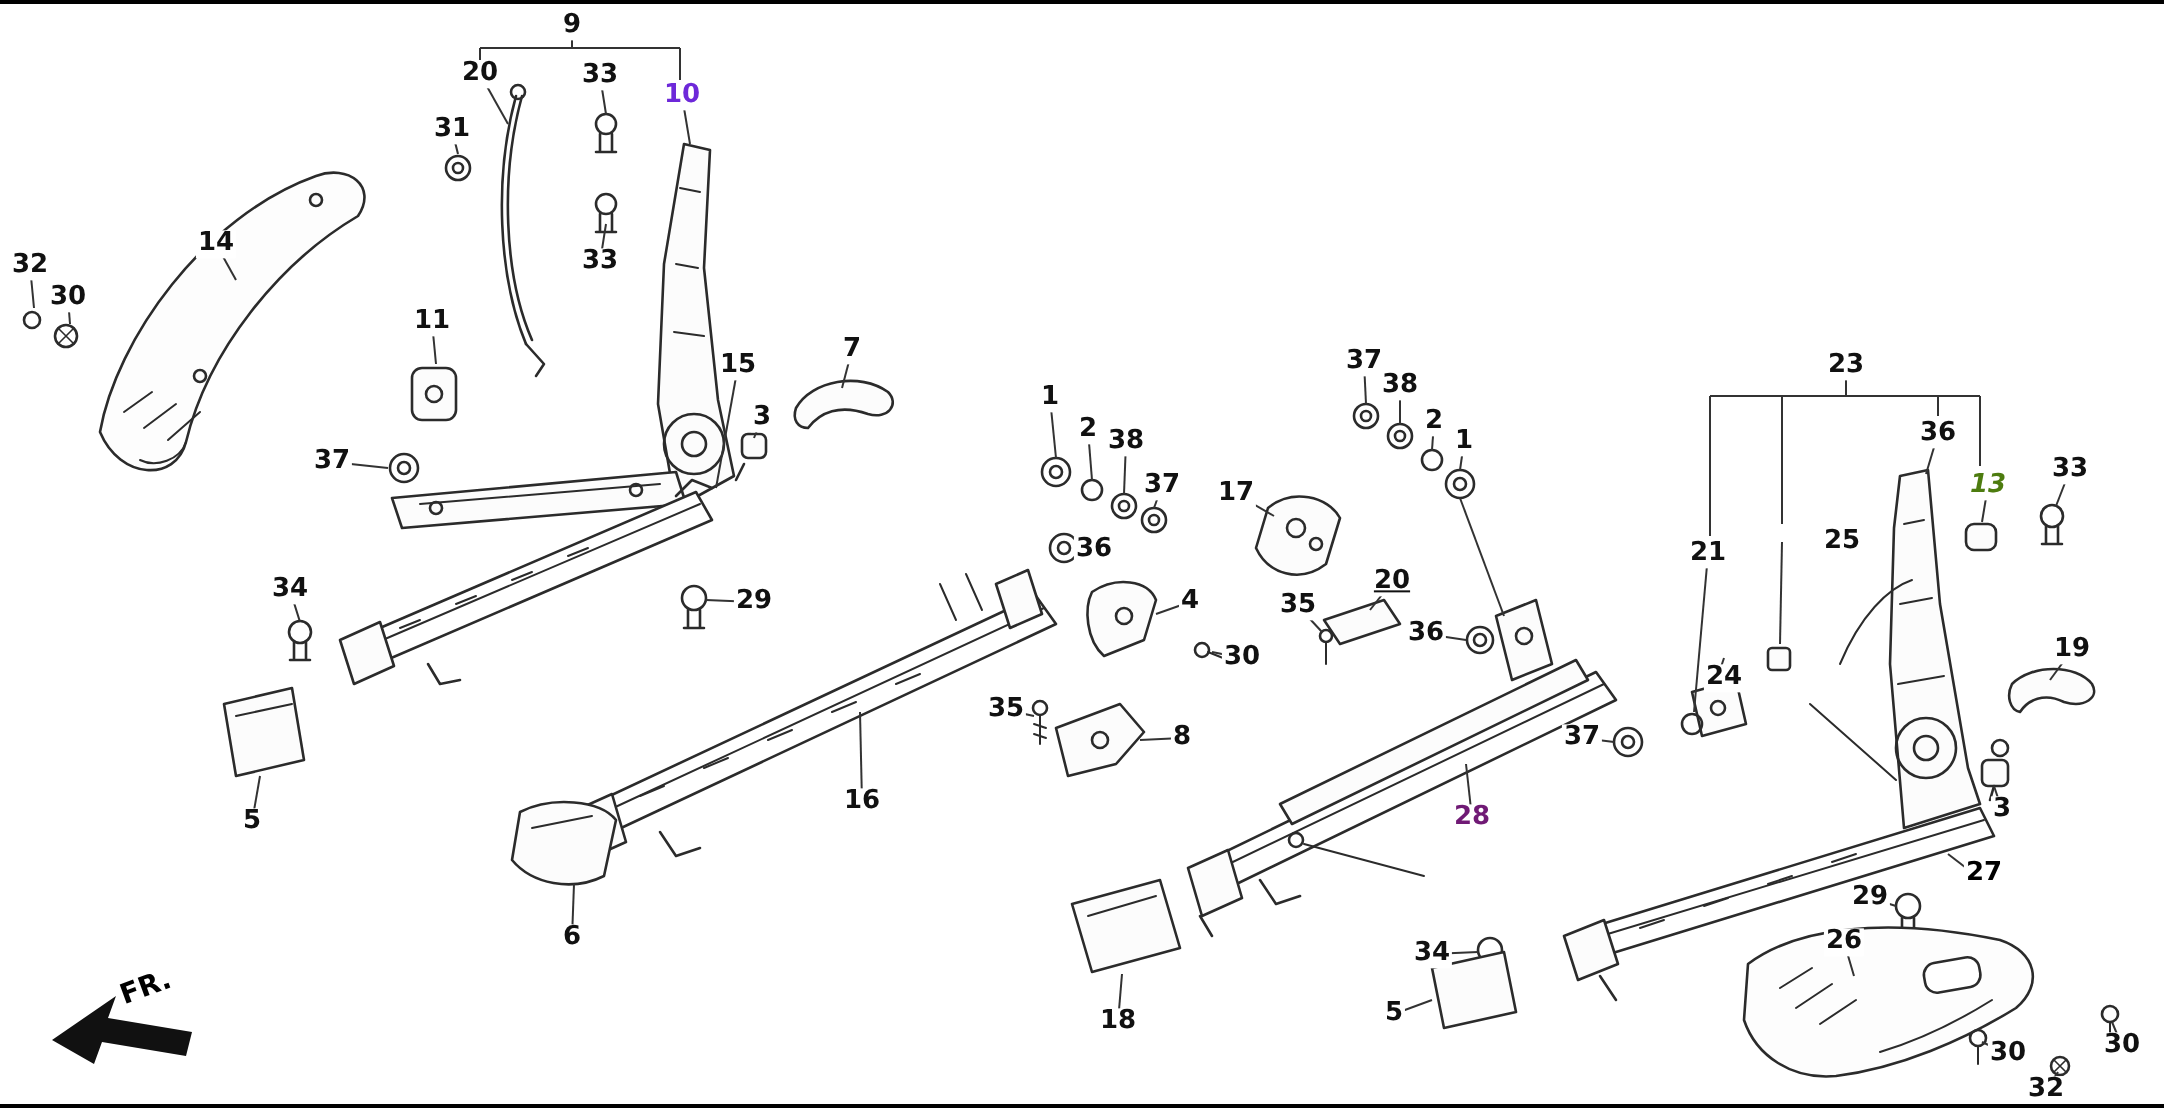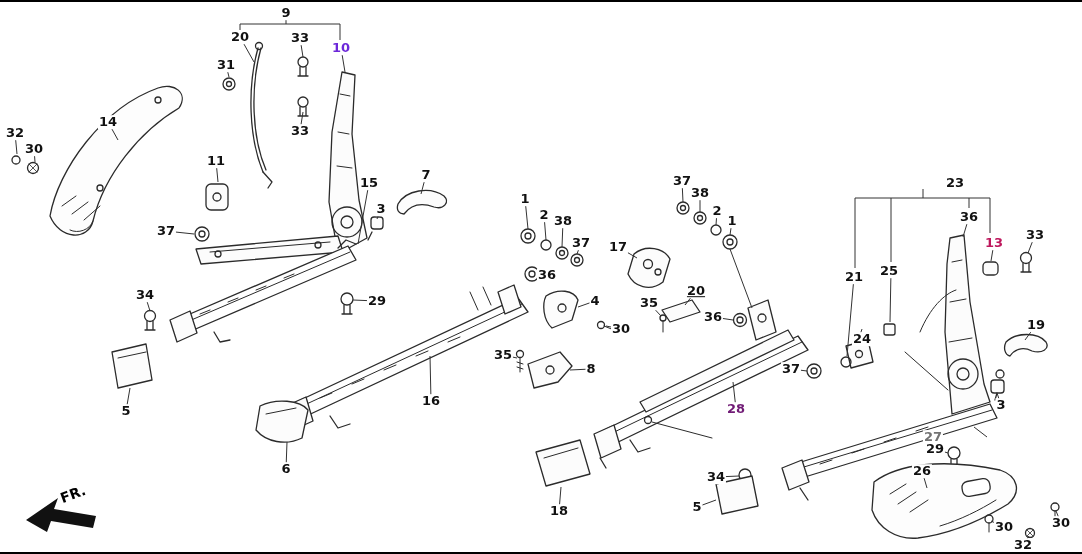--- a/index.html
+++ b/index.html
@@ -382,44 +382,44 @@
       <span class="part-label" style="left: 525px; top: 197px; color: rgb(17, 17, 17);">1</span>
       <span class="part-label" style="left: 544px; top: 213px; color: rgb(17, 17, 17);">2</span>
       <span class="part-label" style="left: 563px; top: 219px; color: rgb(17, 17, 17);">38</span>
       <span class="part-label" style="left: 581px; top: 241px; color: rgb(17, 17, 17);">37</span>
       <span class="part-label" style="left: 547px; top: 273px; color: rgb(17, 17, 17);">36</span>
       <span class="part-label" style="left: 618px; top: 245px; color: rgb(17, 17, 17);">17</span>
       <span class="part-label" style="left: 682px; top: 179px; color: rgb(17, 17, 17);">37</span>
       <span class="part-label" style="left: 700px; top: 191px; color: rgb(17, 17, 17);">38</span>
       <span class="part-label" style="left: 717px; top: 209px; color: rgb(17, 17, 17);">2</span>
       <span class="part-label" style="left: 732px; top: 219px; color: rgb(17, 17, 17);">1</span>
-      <span class="part-label" style="left: 923px; top: 181px; color: rgb(17, 17, 17); margin-left: 32px;">23</span>
+      <span class="part-label" style="left: 923px; top: 181px; color: rgb(17, 17, 17);">23</span>
       <span class="part-label" style="left: 969px; top: 215px; color: rgb(17, 17, 17);">36</span>
-      <span class="part-label" style="left: 994px; top: 241px; color: #be185d;">13</span>
+      <span class="part-label" style="left: 994px; top: 241px; color: #4d7c0f; font-style: italic;">13</span>
       <span class="part-label" style="left: 1035px; top: 233px; color: rgb(17, 17, 17);">33</span>
       <span class="part-label" style="left: 854px; top: 275px; color: rgb(17, 17, 17);">21</span>
-      <span class="part-label" style="left: 889px; top: 269px; color: rgb(17, 17, 17);">25</span>
+      <span class="part-label" style="left: 921px; top: 269px; color: rgb(17, 17, 17);">25</span>
       <span class="part-label" style="left: 862px; top: 337px; color: rgb(17, 17, 17);">24</span>
       <span class="part-label" style="left: 1036px; top: 323px; color: rgb(17, 17, 17);">19</span>
       <span class="part-label" style="left: 145px; top: 293px; color: rgb(17, 17, 17);">34</span>
       <span class="part-label" style="left: 377px; top: 299px; color: rgb(17, 17, 17);">29</span>
       <span class="part-label" style="left: 696px; top: 289px; color: rgb(17, 17, 17); text-decoration: underline;">20</span>
       <span class="part-label" style="left: 649px; top: 301px; color: rgb(17, 17, 17);">35</span>
       <span class="part-label" style="left: 713px; top: 315px; color: rgb(17, 17, 17);">36</span>
       <span class="part-label" style="left: 595px; top: 299px; color: rgb(17, 17, 17);">4</span>
       <span class="part-label" style="left: 621px; top: 327px; color: rgb(17, 17, 17);">30</span>
       <span class="part-label" style="left: 503px; top: 353px; color: rgb(17, 17, 17);">35</span>
       <span class="part-label" style="left: 591px; top: 367px; color: rgb(17, 17, 17);">8</span>
       <span class="part-label" style="left: 791px; top: 367px; color: rgb(17, 17, 17);">37</span>
       <span class="part-label" style="left: 126px; top: 409px; color: rgb(17, 17, 17);">5</span>
       <span class="part-label" style="left: 431px; top: 399px; color: rgb(17, 17, 17); text-align: right;">16</span>
       <span class="part-label" style="left: 286px; top: 467px; color: rgb(17, 17, 17);">6</span>
       <span class="part-label" style="left: 736px; top: 407px; color: #701a75;">28</span>
       <span class="part-label" style="left: 1001px; top: 403px; color: rgb(17, 17, 17);">3</span>
-      <span class="part-label" style="left: 933px; top: 435px; color: #737373;">27</span>
+      <span class="part-label" style="left: 992px; top: 435px; color: #000000;">27</span>
       <span class="part-label" style="left: 935px; top: 447px; color: rgb(17, 17, 17);">29</span>
       <span class="part-label" style="left: 922px; top: 469px; color: rgb(17, 17, 17);">26</span>
       <span class="part-label" style="left: 716px; top: 475px; color: rgb(17, 17, 17);">34</span>
       <span class="part-label" style="left: 559px; top: 509px; color: rgb(17, 17, 17);">18</span>
       <span class="part-label" style="left: 697px; top: 505px; color: rgb(17, 17, 17);">5</span>
       <span class="part-label" style="left: 1004px; top: 525px; color: rgb(17, 17, 17);">30</span>
       <span class="part-label" style="left: 1061px; top: 521px; color: rgb(17, 17, 17);">30</span>
       <span class="part-label" style="left: 1023px; top: 543px; color: rgb(17, 17, 17);">32</span>
     </div>
 

